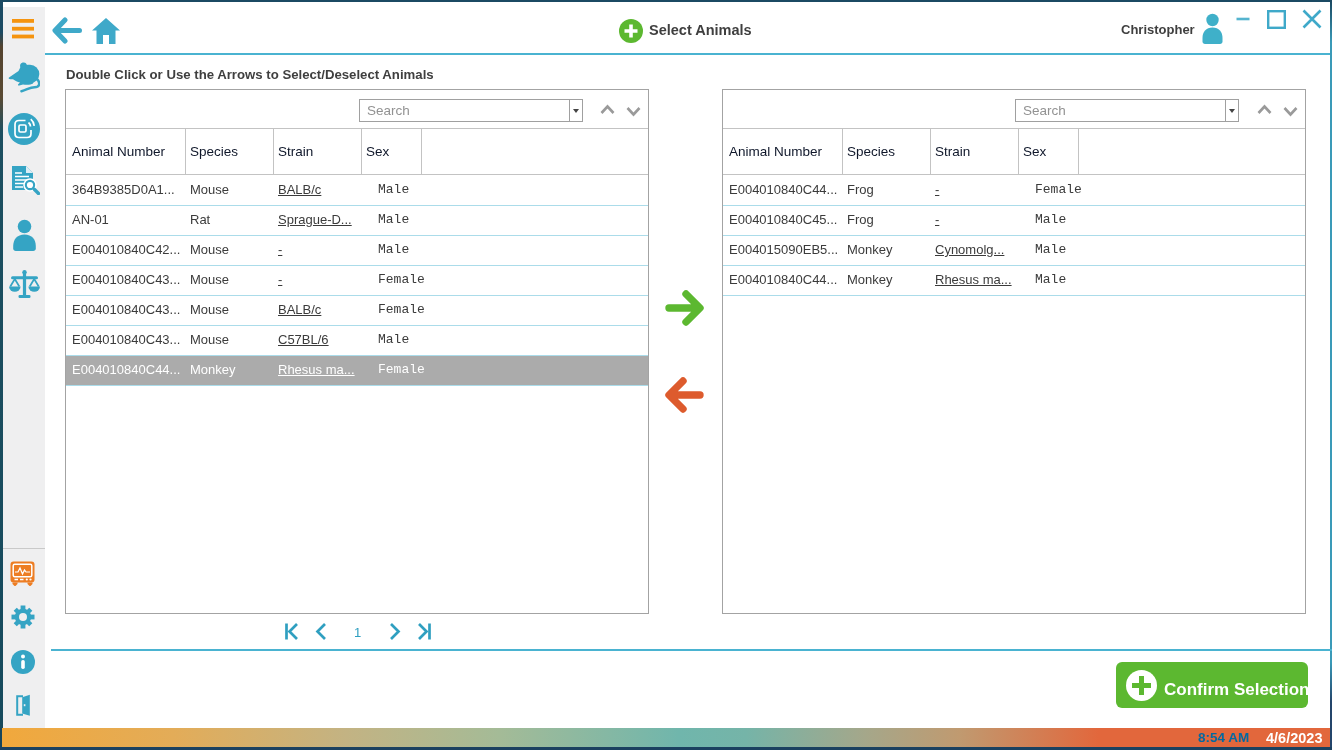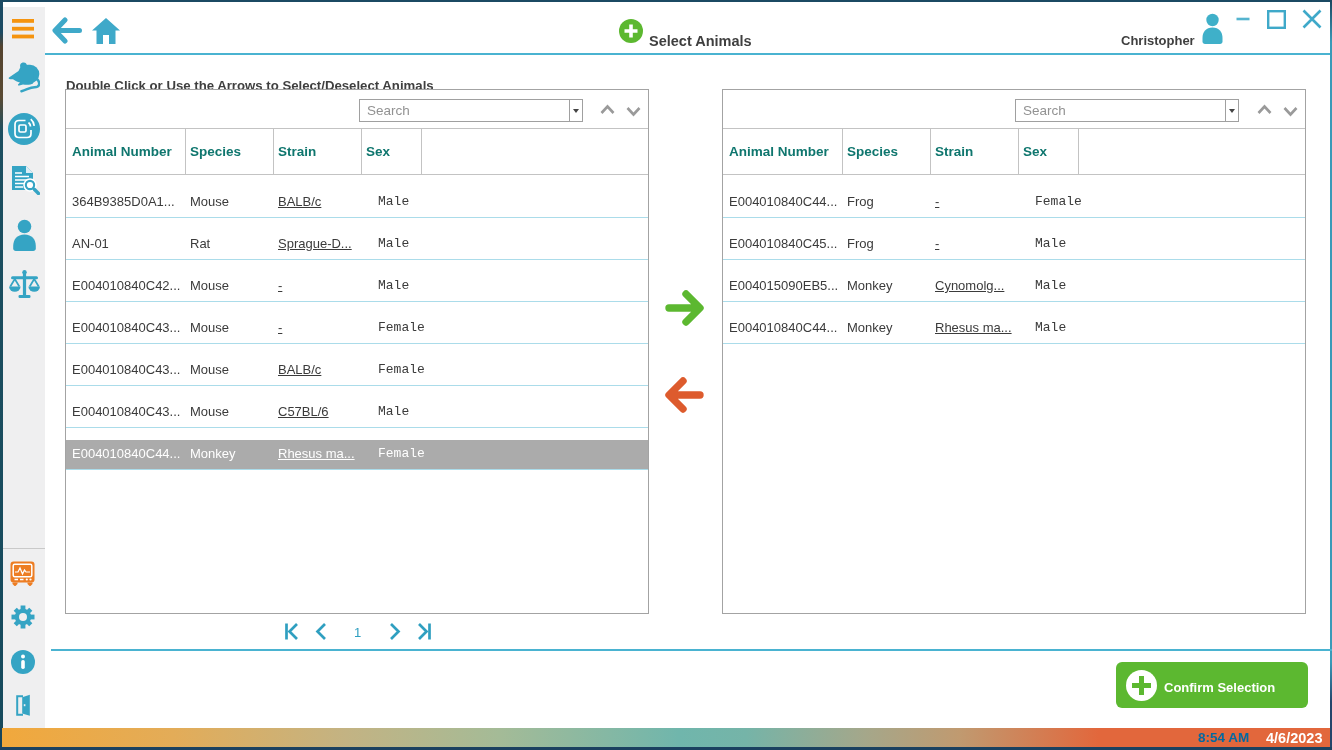--- a/index.html
+++ b/index.html
@@ -9,32 +9,32 @@
   
   #bTop { left:0; top:0; width:1332px; height:2px; background:#1b4a63; }
   #bLeft { left:0; top:2px; width:3px; height:726px;
     background:linear-gradient(to bottom,#1b4a63 0,#1b4a63 30px,#54432f 45px,#5a4a33 95px,#1d4f60 130px,#164a5d 100%); }
   #bRight { left:1330px; top:2px; width:2px; height:726px; background:linear-gradient(to bottom,#1b4a63 0,#3a9ab8 40px,#3a9ab8 660px,#24456b 700px); }
   
   #sidebar { left:3px; top:7px; width:42px; height:721px; background:#efeff0; }
   #sideSep { left:3px; top:548px; width:42px; height:1px; background:#c9c9c9; }
   
   #topline { left:45px; top:53.2px; width:1285px; height:1.8px; background:#4ab3d1; }
-  .ttl { font-weight:bold; color:#3f3f3f;margin-top:11px; }
+  .ttl { font-weight:bold; color:#3f3f3f; }
   
   .panel { top:89px; width:584px; height:525px; border:1px solid #a3a3a3; background:#fff; }
   .searchrow { position:absolute; left:0; top:0; width:100%; height:39px; border-bottom:1px solid #c3c3c3; }
   .searchbox { position:absolute; top:9px; width:224px; height:23px; border:1px solid #a0a0a0; background:#fff; }
   .searchbox .ph { position:absolute; left:7px; top:3px; font-size:13.5px; color:#929292; }
   .searchbox .dd { position:absolute; right:0; top:0; width:13px; height:100%; border-left:1px solid #a0a0a0; }
   .searchbox .dd:after { content:""; position:absolute; left:3px; top:9px; border:3.5px solid transparent; border-top:4px solid #444; }
   .hdr { position:absolute; left:0; top:39px; width:100%; height:46px; border-bottom:1px solid #c3c3c3; }
-  .hdr .c { position:absolute; top:0; height:100%; border-right:1px solid #c3c3c3; font-weight:bold; font-size:13.5px; color:#0f766e; line-height:46px; padding-left:4px; }
+  .hdr .c { position:absolute; top:0; height:100%; border-right:1px solid #c3c3c3; font-weight:normal; font-size:13.5px; color:#0f172a; line-height:46px; padding-left:4px; }
   .rows { position:absolute; left:0; top:86px; width:100%; }
-  .r { position:relative; height:30px; border-bottom:1px solid #abdcea; font-size:13px; color:#3b3b3b;margin-top:12px; }
+  .r { position:relative; height:30px; border-bottom:1px solid #abdcea; font-size:13px; color:#3b3b3b; }
   .r span { position:absolute; top:6px; }
   .r.sel { background:#ababab; color:#fff; border-bottom:1px solid #abdcea; }
   .c1 { left:6px; } .c2 { left:124px; } .c3 { left:212px;text-decoration:underline; } .c4 { left:312px;font-family:Liberation Mono, monospace; }
   
   .txt { position:absolute; white-space:nowrap; }
 </style>
 </head>
 <body>
 <div class="abs" id="bTop"></div>
 <div class="abs" id="bLeft"></div>
@@ -216,21 +216,21 @@
   <text x="70" y="14.5" font-size="13" fill="#2f9fc0" font-family="Liberation Sans">1</text>
 </svg>
 
 <div class="abs" style="left:51px;top:649.2px;width:1281px;height:1.6px;background:#4ab3d1;"></div>
 
 <div class="abs" style="left:1116px;top:662px;width:192px;height:46px;background:#5cb830;border-radius:6px;"></div>
 <svg class="abs" style="left:1126px;top:670px" width="31" height="31" viewBox="0 0 31 31">
   <circle cx="15.5" cy="15.5" r="15.5" fill="#fff"></circle>
   <path d="M15.5 6 V25 M6 15.5 H25" stroke="#5cb830" stroke-width="5"></path>
 </svg>
-<div class="txt" style="left:1164px;top:680px;font-size:13px;font-weight:bold;color:#fff;">Confirm Selection</div>
+<div class="txt" style="left:1164px;top:680px;font-size:17px;font-weight:bold;color:#fff;">Confirm Selection</div>
 
 <div class="abs" style="left:0;top:728px;width:1332px;height:19px;background:linear-gradient(to right,#f1a83c 0%,#e3ac58 13%,#c3b383 26%,#a4bb97 37.5%,#70b6ac 51%,#75b4a8 56%,#a5a78a 65%,#c09a70 72%,#e2673c 82.5%,#e2673c 100%);"></div>
 <div class="txt" style="top:730px;left:1198px;font-size:13.5px;font-weight:bold;color:#0369a1;">8:54 AM</div>
 <div class="txt" style="top:730px;left:1266px;font-size:14.5px;font-weight:bold;color:#fff;">4/6/2023</div>
 <div class="abs" style="left:0;top:747px;width:1332px;height:3px;background:#1b4160;"></div>
 <div class="abs" style="left:0;top:728px;width:2px;height:19px;background:#17455c;"></div>
 <div class="abs" style="left:1330px;top:728px;width:2px;height:19px;background:#24456b;"></div>
 
 <svg class="abs" style="left:6px;top:60px" width="34" height="34" viewBox="0 0 34 34">
   <g fill="#35a4c4">

